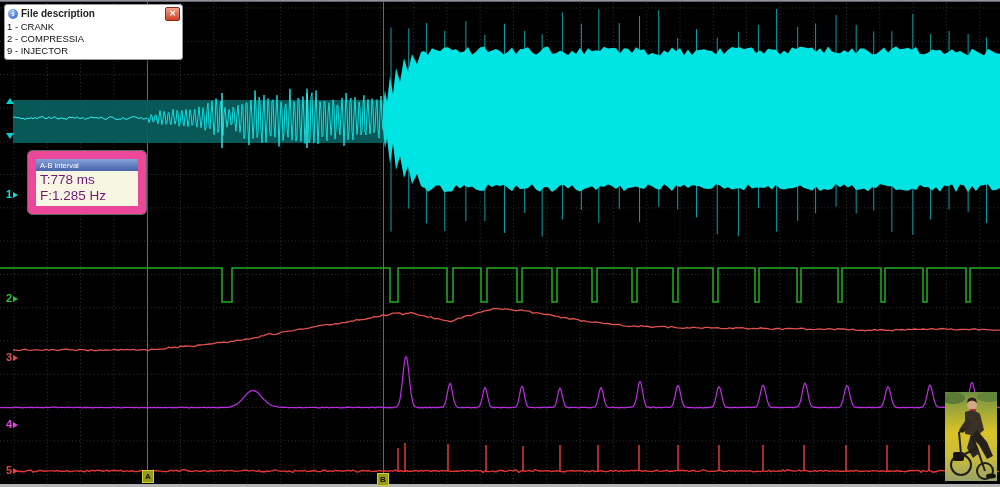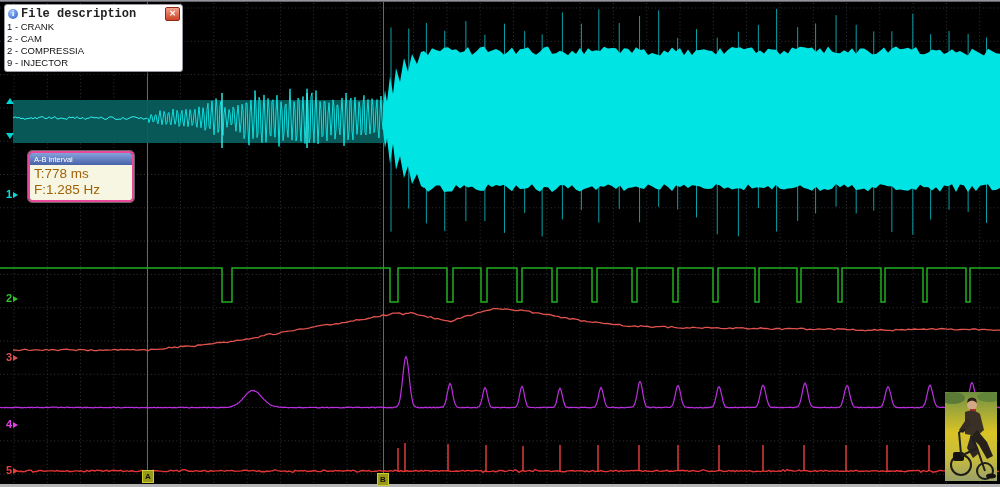--- a/index.html
+++ b/index.html
@@ -32,35 +32,35 @@
 
   
   .file-window{position:absolute;left:4px;top:4px;width:177px;background:#fff;
                border:1px solid #9a9aa2;border-radius:3px;box-shadow:2px 2px 4px rgba(0,0,0,.55);
                padding-bottom:2px;}
   .file-title{height:13px;display:flex;align-items:center;gap:3px;padding:2px 2px 0 3px;}
   .info-icon{width:10px;height:10px;border-radius:50%;flex:0 0 10px;
              background:radial-gradient(circle at 35% 30%,#9ec2f2,#2a5ad2);color:#fff;
              font-size:8px;font-weight:bold;font-family:"Liberation Serif",serif;
              display:flex;align-items:center;justify-content:center;}
-  .file-title-text{font-size:12px;font-weight:bold;color:#222;flex:1;font-family:Liberation Mono, monospace;}
+  .file-title-text{font-size:10px;font-weight:bold;color:#222;flex:1;}
   .close-btn{width:13px;height:12px;border-radius:2px;border:1px solid #8a2a14;
              background:linear-gradient(#f0a088,#cf4326);color:#fff;font-size:8px;
              font-weight:bold;display:flex;align-items:center;justify-content:center;cursor:default;}
   .file-lines{padding:1px 19px 0 2px;}
   .file-line{font-size:9.5px;line-height:12px;color:#101010;white-space:nowrap;}
 
   
-  .ab-box{position:absolute;left:28px;top:151px;width:102px;border:2px solid #ec4899;
+  .ab-box{position:absolute;left:28px;top:151px;width:102px;border:8px solid #ec4899;
           border-radius:4px;box-shadow:1px 2px 3px rgba(0,0,0,.6);overflow:hidden;
           outline:1px solid #666;}
   .ab-title{height:12px;background:linear-gradient(#85a2dc,#4762a8);color:#fff;
             font-size:7.5px;display:flex;align-items:center;padding-left:4px;}
   .ab-body{background:#f6f6e2;padding:1px 4px 2px 4px;}
-  .ab-line{font-size:13.5px;line-height:16px;color:#a16207;}
+  .ab-line{font-size:13.5px;line-height:16px;color:#701a75;}
 
   
   .photo{position:absolute;left:945px;top:392px;width:52px;height:89px;overflow:hidden;}
 </style>
 </head>
 <body>
 
 <div class="screen">
   <svg id="scope" width="1000" height="487">
       <line x1="14" y1="3" x2="14" y2="483" stroke="#33333d" stroke-width="1" stroke-dasharray="1 2.6"></line>
@@ -200,21 +200,20 @@
   <div class="cursor-flag flag-b">B</div>
 
   <div class="file-window">
     <div class="file-title">
       <span class="info-icon">i</span>
       <span class="file-title-text">File description</span>
       <span class="close-btn">✕</span>
     </div>
     <div class="file-lines">
       <div class="file-line">1 - CRANK</div>
-      <div class="file-line">2 - CAM</div>
       <div class="file-line">2 - COMPRESSIA</div>
       <div class="file-line">9 - INJECTOR</div>
     </div>
   </div>
 
   <div class="ab-box">
     <div class="ab-title">A-B interval</div>
     <div class="ab-body">
       <div class="ab-line">T:778 ms</div>
       <div class="ab-line">F:1.285 Hz</div>

